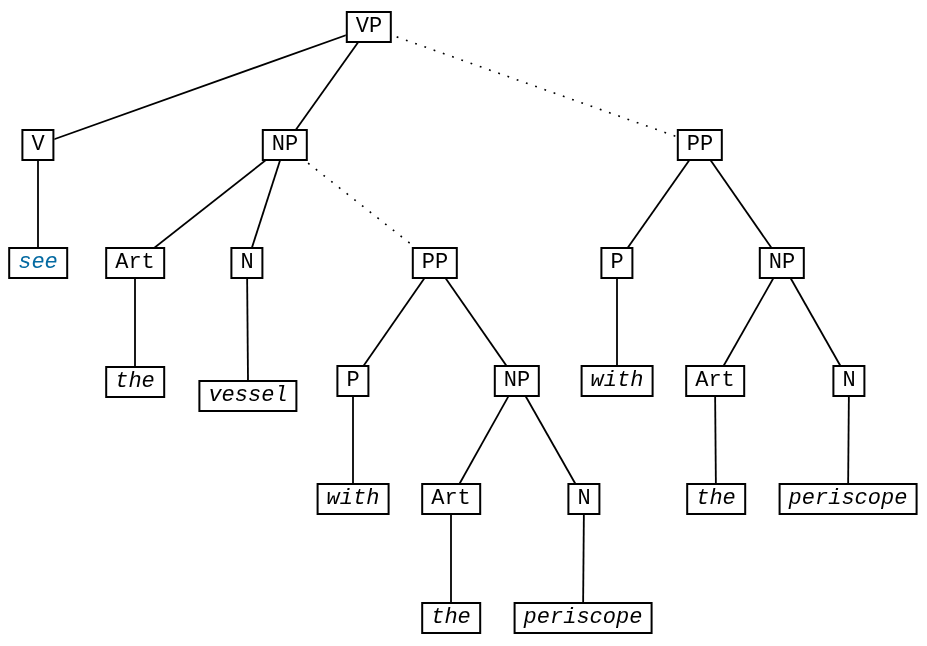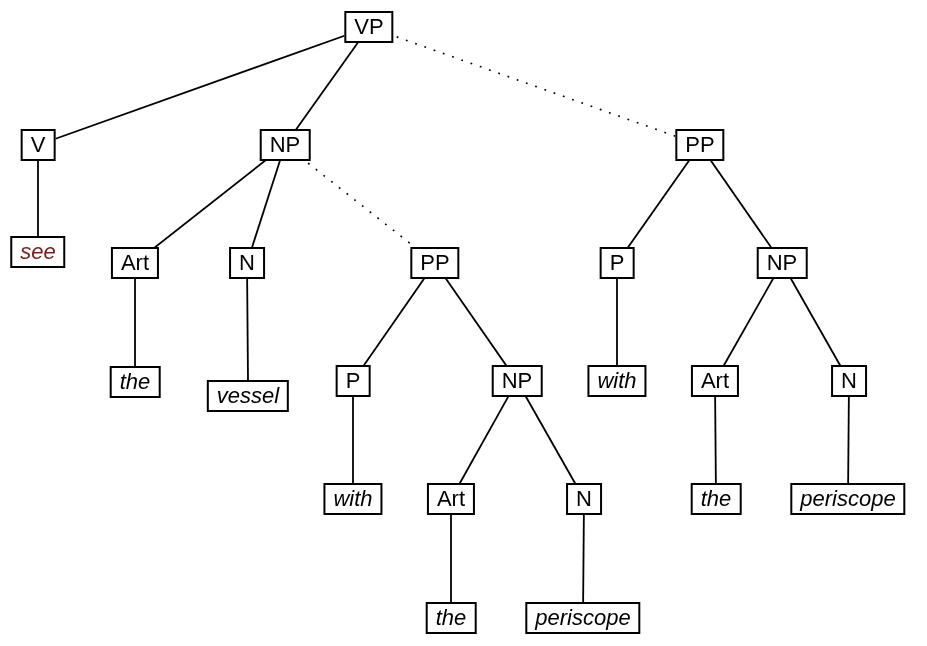--- a/index.html
+++ b/index.html
@@ -6,21 +6,21 @@
     margin: 0;
     padding: 0;
     background: #ffffff;
   }
   #canvas {
     position: relative;
     width: 927px;
     height: 646px;
     background: #ffffff;
     overflow: hidden;
-    font-family: Liberation Sans, sans-serif;
+    font-family: Liberation Mono, monospace;
   }
   #edges {
     position: absolute;
     left: 0;
     top: 0;
     width: 927px;
     height: 646px;
   }
   .node {
     position: absolute;
@@ -65,21 +65,21 @@
       <line x1="782" y1="263" x2="715" y2="381" stroke="#000000" stroke-width="1.8"></line>
       <line x1="782" y1="263" x2="849" y2="381" stroke="#000000" stroke-width="1.8"></line>
       <line x1="715" y1="381" x2="716" y2="499" stroke="#000000" stroke-width="1.8"></line>
       <line x1="849" y1="381" x2="848" y2="499" stroke="#000000" stroke-width="1.8"></line>
     </svg>
 
 <div class="node" style="left: 369px; top: 27px; border-color: rgb(0, 0, 0); background: rgb(255, 255, 255); color: rgb(0, 0, 0);">VP</div>
     <div class="node" style="left: 38px; top: 145px; border-color: rgb(0, 0, 0); background: rgb(255, 255, 255); color: rgb(0, 0, 0);">V</div>
     <div class="node" style="left: 285px; top: 145px; border-color: rgb(0, 0, 0); background: rgb(255, 255, 255); color: rgb(0, 0, 0);">NP</div>
     <div class="node" style="left: 700px; top: 145px; border-color: rgb(0, 0, 0); background: rgb(255, 255, 255); color: rgb(0, 0, 0);">PP</div>
-    <div class="node italic" style="left: 38px; top: 252px; border-color: rgb(0, 0, 0); background: rgb(255, 255, 255); color: #7f1d1d;">see</div>
+    <div class="node italic" style="left: 38px; top: 263px; border-color: rgb(0, 0, 0); background: rgb(255, 255, 255); color: #0369a1;">see</div>
     <div class="node" style="left: 135px; top: 263px; border-color: rgb(0, 0, 0); background: rgb(255, 255, 255); color: rgb(0, 0, 0);">Art</div>
     <div class="node" style="left: 247px; top: 263px; border-color: rgb(0, 0, 0); background: rgb(255, 255, 255); color: rgb(0, 0, 0);">N</div>
     <div class="node" style="left: 435px; top: 263px; border-color: rgb(0, 0, 0); background: rgb(255, 255, 255); color: rgb(0, 0, 0);">PP</div>
     <div class="node" style="left: 617px; top: 263px; border-color: rgb(0, 0, 0); background: rgb(255, 255, 255); color: rgb(0, 0, 0);">P</div>
     <div class="node" style="left: 782px; top: 263px; border-color: rgb(0, 0, 0); background: rgb(255, 255, 255); color: rgb(0, 0, 0);">NP</div>
     <div class="node italic" style="left: 135px; top: 382px; border-color: rgb(0, 0, 0); background: rgb(255, 255, 255); color: rgb(0, 0, 0);">the</div>
     <div class="node italic" style="left: 248px; top: 396px; border-color: rgb(0, 0, 0); background: rgb(255, 255, 255); color: rgb(0, 0, 0);">vessel</div>
     <div class="node" style="left: 353px; top: 381px; border-color: rgb(0, 0, 0); background: rgb(255, 255, 255); color: rgb(0, 0, 0);">P</div>
     <div class="node" style="left: 517px; top: 381px; border-color: rgb(0, 0, 0); background: rgb(255, 255, 255); color: rgb(0, 0, 0);">NP</div>
     <div class="node italic" style="left: 617px; top: 381px; border-color: rgb(0, 0, 0); background: rgb(255, 255, 255); color: rgb(0, 0, 0);">with</div>

